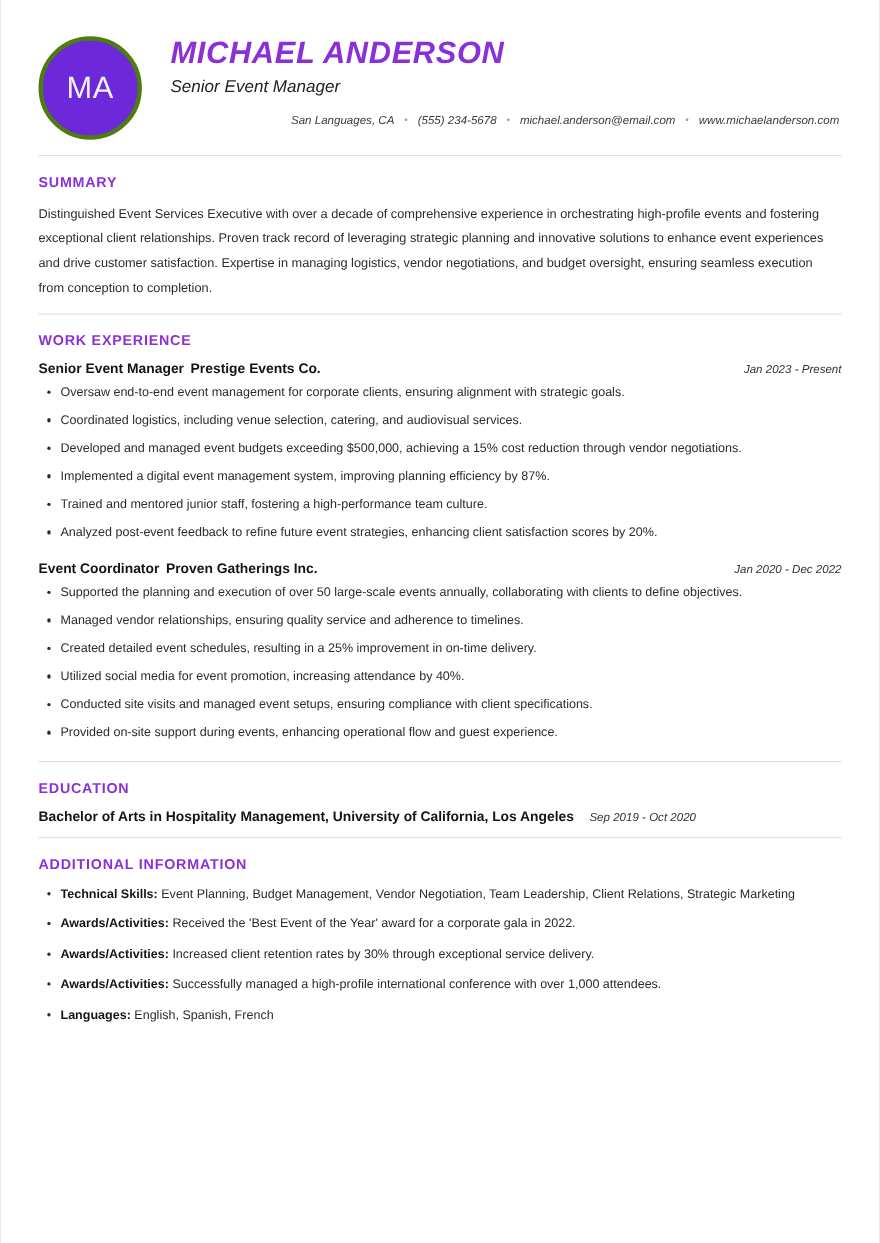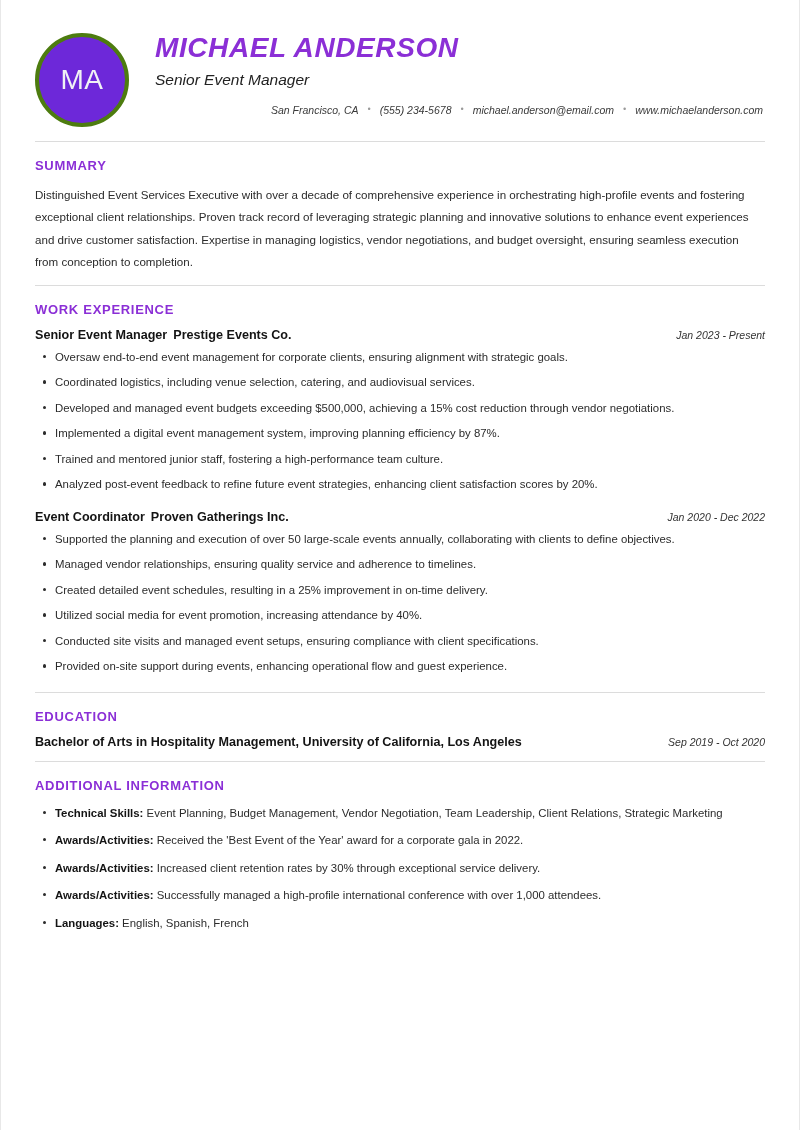--- a/index.html
+++ b/index.html
@@ -160,21 +160,20 @@
     width: 3.4px;
     height: 3.4px;
     border-radius: 50%;
     background: #2b2b2b;
   }
 
   
   .edu-head {
     display: flex;
     align-items: baseline;
-    justify-content: space-between;
   }
   .edu-degree {
     font-size: 12.6px;
     font-weight: bold;
     color: #141414;
   }
   .edu-dates {
     font-size: 10.5px;
     font-style: italic;
     color: #333333;
@@ -221,21 +220,21 @@
   <div class="header">
     <div class="avatar-wrap">
       <div class="avatar">
         <span>MA</span>
       </div>
     </div>
     <div class="header-main">
       <h1 class="full-name">MICHAEL ANDERSON</h1>
       <div class="job-title">Senior Event Manager</div>
       <div class="contact-row">
-        <span class="contact-item">San Francisco, CA</span>
+        <span class="contact-item">San Languages, CA</span>
         <span class="contact-sep">•</span>
         <span class="contact-item">(555) 234-5678</span>
         <span class="contact-sep">•</span>
         <span class="contact-item">michael.anderson@email.com</span>
         <span class="contact-sep">•</span>
         <span class="contact-item">www.michaelanderson.com</span>
       </div>
     </div>
   </div>
 

